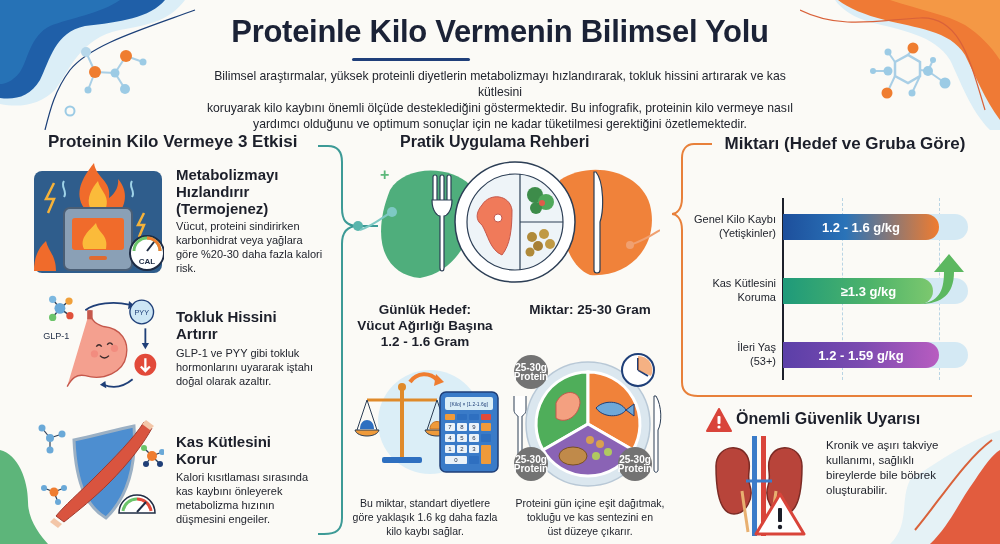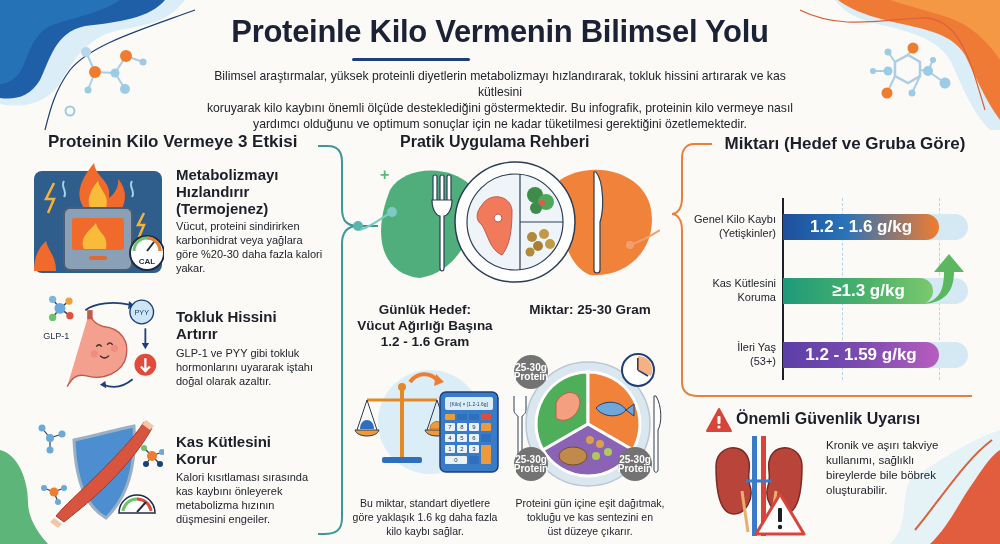--- a/index.html
+++ b/index.html
@@ -37,21 +37,21 @@
   .effect .e-title { position: absolute; left: 142px; font-size: 15px; font-weight: bold; line-height: 17px; color: #1c1f2a; }
   .effect .e-desc { position: absolute; left: 142px; width: 150px; font-size: 11px; line-height: 14px; color: #22252e; }
 
   
   .mid-col-title { position: absolute; text-align: center; font-size: 13.5px; font-weight: bold; line-height: 16px; color: #1c1f2a; }
   .mid-col-desc { position: absolute; text-align: center; font-size: 10.5px; line-height: 14px; color: #22252e; }
 
   
   .bar-label { position: absolute; text-align: right; font-size: 11px; line-height: 14px; color: #22252e; width: 110px; }
   .bar-track { position: absolute; height: 26px; border-radius: 13px; background: #d4e9f4; }
-  .bar-fill { position: absolute; height: 26px; border-radius: 0 13px 13px 0; color: #fff; font-weight: bold; font-size: 17px; display: flex; align-items: center; justify-content: center; }
+  .bar-fill { position: absolute; height: 26px; border-radius: 0 13px 13px 0; color: #fff; font-weight: bold; font-size: 13px; display: flex; align-items: center; justify-content: center; }
 
   .warn-title { position: absolute; left: 736px; top: 410px; font-size: 16px; font-weight: bold; color: #1c1f2a; }
   .warn-desc { position: absolute; left: 826px; top: 438px; width: 160px; font-size: 11.5px; line-height: 15px; color: #22252e; }
 
   .pill { border-radius: 50%; background: #737373; color: #fff; font-weight: bold; font-size: 10px; line-height: 9px; display: flex; align-items: center; justify-content: center; text-align: center; position: absolute; width: 34px; height: 34px; }
 </style>
 </head>
 <body>
 
 <svg class="deco" style="left:0;top:0" width="200" height="130" viewBox="0 0 200 130">
@@ -152,21 +152,21 @@
   </svg>
   <div class="e-title" style="top:3px;">
     <div>Metabolizmayı</div>
     <div>Hızlandırır</div>
     <div>(Termojenez)</div>
   </div>
   <div class="e-desc" style="top:56px;">
     <div>Vücut, proteini sindirirken</div>
     <div>karbonhidrat veya yağlara</div>
     <div>göre %20-30 daha fazla kalori</div>
-    <div>yakar.</div>
+    <div>risk.</div>
   </div>
 </div>
 
 <div class="effect" style="top:292px;">
   <svg class="icon-box" viewBox="0 0 130 110" style="height:100px;">
     <line x1="14" y1="8" x2="22" y2="18" stroke="#2c3e55" stroke-width="1.5"></line>
     <line x1="22" y1="18" x2="32" y2="10" stroke="#2c3e55" stroke-width="1.5"></line>
     <line x1="22" y1="18" x2="14" y2="28" stroke="#2c3e55" stroke-width="1.5"></line>
     <line x1="22" y1="18" x2="33" y2="26" stroke="#2c3e55" stroke-width="1.5"></line>
     <circle cx="14" cy="8" r="4" fill="#7db8e0"></circle>

